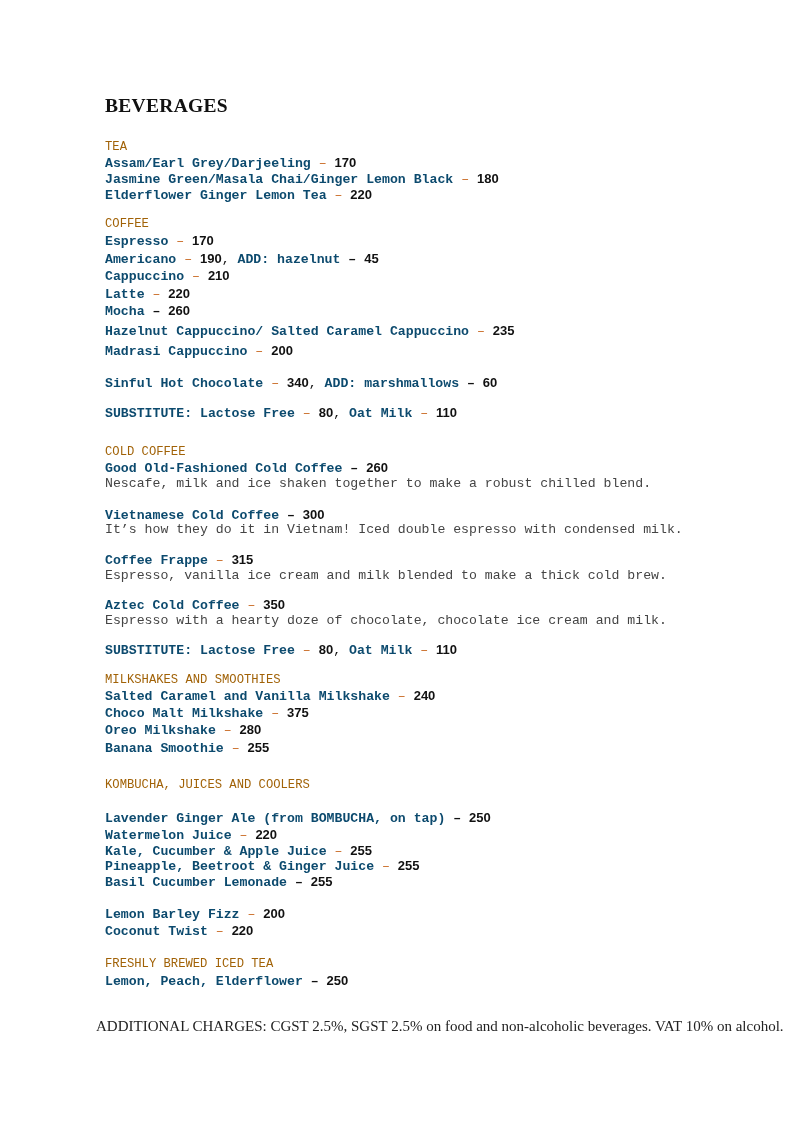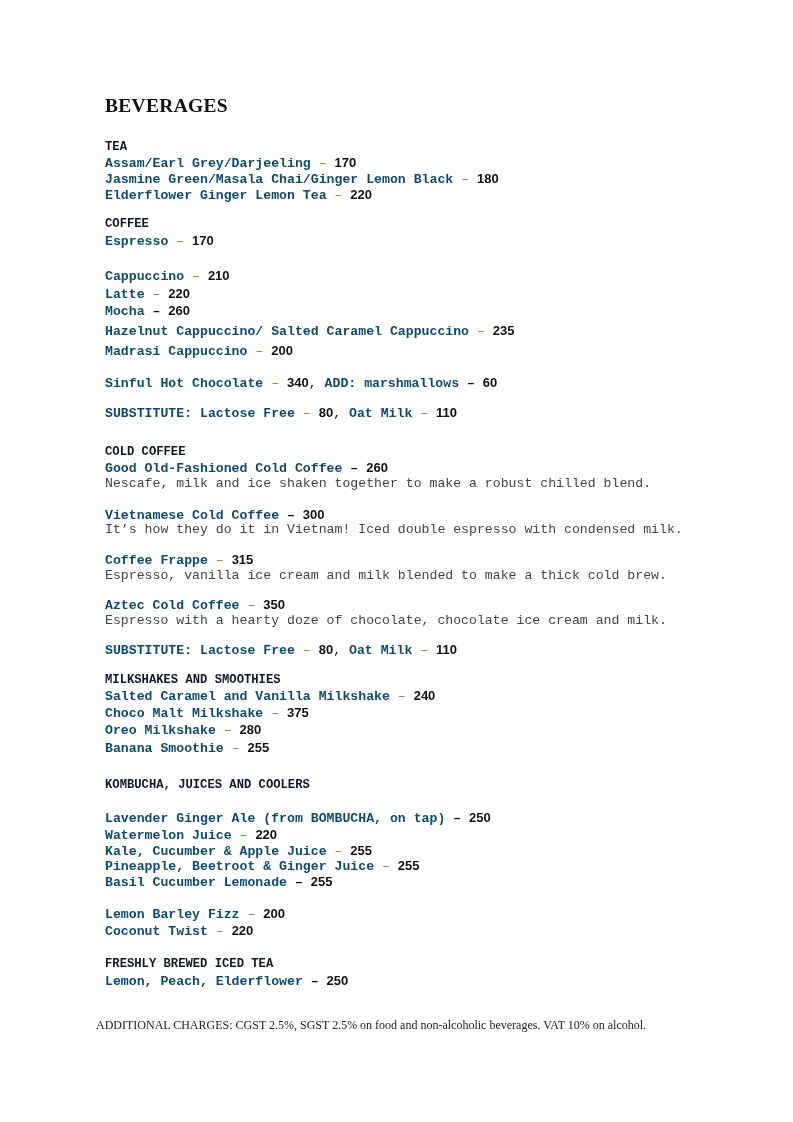--- a/index.html
+++ b/index.html
@@ -8,47 +8,48 @@
   .title {
     position: absolute; left: 105px; top: 95px;
     font-family: "Liberation Serif", "DejaVu Serif", serif;
     font-weight: bold; font-size: 19.5px; color: #111; letter-spacing: 0.3px;
   }
   .line {
     position: absolute; left: 105px;
     font-family: "Liberation Mono", "DejaVu Sans Mono", monospace;
     font-size: 13.2px; line-height: 16px; white-space: pre;
   }
-  .cat { font-weight: bold; color: #0f172a; font-size: 12.2px; }
+  .cat { font-weight: normal; color: #a16207; font-size: 12.2px; }
   .nm { color: #0c4a6e; font-weight: bold; }
   .dash { color: #c8661e; font-weight: normal; }
   .dash.dark { color: #111; font-weight: bold; }
   .pr { color: #111; font-weight: bold; font-family: Liberation Sans, sans-serif; font-size: 13px; }
   .sep { color: #111; font-weight: normal; }
   .desc { color: #444; font-weight: normal; font-size: 13.2px; }
   .footer {
     position: absolute; left: 96px; top: 1018px;
     font-family: "Liberation Serif", "DejaVu Serif", serif;
-    font-size: 12px; color: #222;
+    font-size: 15px; color: #222;
   }
 </style>
 </head>
 <body>
 
 <div class="page">
 
   <div class="title">BEVERAGES</div>
 
   <div class="line cat" style="top:139px">TEA</div>
   <div class="line" style="top:155px"><span class="nm">Assam/Earl Grey/Darjeeling</span><span class="dash"> – </span><span class="pr">170</span></div>
   <div class="line" style="top:171px"><span class="nm">Jasmine Green/Masala Chai/Ginger Lemon Black</span><span class="dash"> – </span><span class="pr">180</span></div>
   <div class="line" style="top:187px"><span class="nm">Elderflower Ginger Lemon Tea</span><span class="dash"> – </span><span class="pr">220</span></div>
 
   <div class="line cat" style="top:216px">COFFEE</div>
   <div class="line" style="top:233px"><span class="nm">Espresso</span><span class="dash"> – </span><span class="pr">170</span></div>
+  <div class="line" style="top:251px"><span class="nm">Americano</span><span class="dash"> – </span><span class="pr">190</span><span class="sep">, </span><span class="nm">ADD: hazelnut</span><span class="dash dark"> – </span><span class="pr">45</span></div>
   <div class="line" style="top:268px"><span class="nm">Cappuccino</span><span class="dash"> – </span><span class="pr">210</span></div>
   <div class="line" style="top:286px"><span class="nm">Latte</span><span class="dash"> – </span><span class="pr">220</span></div>
   <div class="line" style="top:303px"><span class="nm">Mocha</span><span class="dash dark"> – </span><span class="pr">260</span></div>
   <div class="line" style="top:323px"><span class="nm">Hazelnut Cappuccino/ Salted Caramel Cappuccino</span><span class="dash"> – </span><span class="pr">235</span></div>
   <div class="line" style="top:343px"><span class="nm">Madrasi Cappuccino</span><span class="dash"> – </span><span class="pr">200</span></div>
   <div class="line" style="top:375px"><span class="nm">Sinful Hot Chocolate</span><span class="dash"> – </span><span class="pr">340</span><span class="sep">, </span><span class="nm">ADD: marshmallows</span><span class="dash dark"> – </span><span class="pr">60</span></div>
   <div class="line" style="top:405px"><span class="nm">SUBSTITUTE: Lactose Free</span><span class="dash"> – </span><span class="pr">80</span><span class="sep">, </span><span class="nm">Oat Milk</span><span class="dash"> – </span><span class="pr">110</span></div>
 
   <div class="line cat" style="top:444px">COLD COFFEE</div>
   <div class="line" style="top:460px"><span class="nm">Good Old-Fashioned Cold Coffee</span><span class="dash dark"> – </span><span class="pr">260</span></div>

